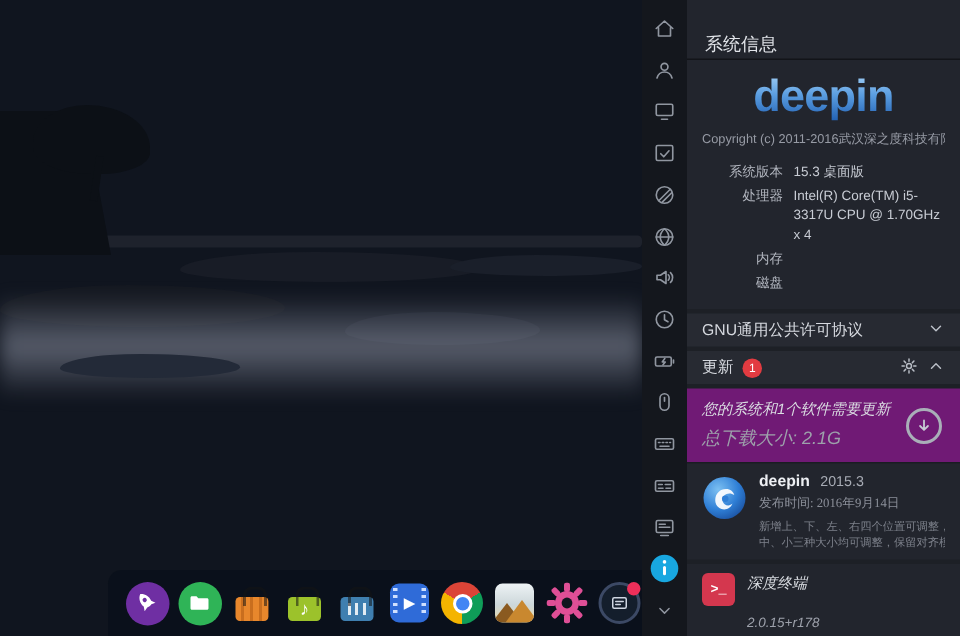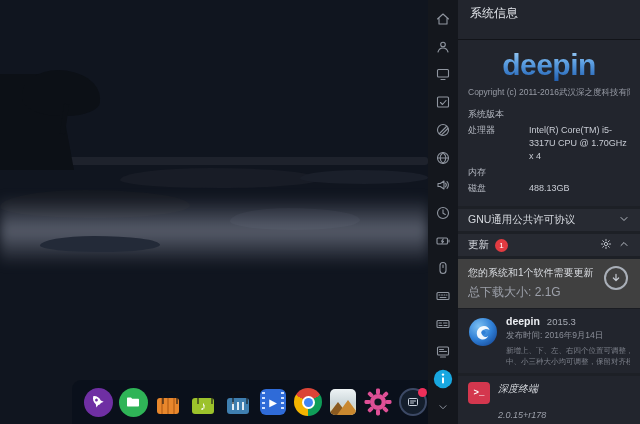--- a/index.html
+++ b/index.html
@@ -70,53 +70,53 @@
   .tray-dot { position:absolute; top:-2px; right:-2px; width:9px; height:9px; border-radius:50%; background:#ee2f5a; }
 
   
   .cc-sidebar { position:absolute; left:428px; top:0; width:30px; height:424px; background:#14171d;
     display:flex; flex-direction:column; align-items:center; padding:5px 0 3px; }
   .nav-item { flex:1; width:100%; display:flex; align-items:center; justify-content:center; }
   .nav-item svg { stroke:#9096a0; fill:none; stroke-width:1.1; stroke-linecap:round; stroke-linejoin:round; }
 
   
   .cc-panel { position:absolute; left:458px; top:0; width:182px; height:424px; background:#1d2026; }
-  .panel-title { height:40px; line-height:27px; padding:0 12px; font-size:12px; color:#e2e5ea;
+  .panel-title { height:40px; line-height:27px; padding:16px 12px; font-size:12px; color:#e2e5ea;
     background:#22252d; border-bottom:1px solid #121419; }
   .info-block { background:#22252d; padding:4px 10px 8px; }
   .logo { text-align:center; font-size:30px; line-height:34px; font-weight:bold; color:#4a8fd8;
     margin-top:4px; letter-spacing:-.5px; }
   @supports ((-webkit-background-clip:text)) {
     .logo { background:linear-gradient(180deg,#a8d4f8 0%,#5a9de0 45%,#1d5cb0 100%);
       -webkit-background-clip:text; background-clip:text; color:transparent; }
   }
   .copyright { font-size:8.5px; color:#979ba5; text-align:center; white-space:nowrap; margin:5px 0 9px; overflow:hidden; }
   .info-row { display:flex; font-size:9px; line-height:13px; margin-bottom:3px; }
-  .info-label { width:54px; flex:none; text-align:left; margin-right:7px; color:#b2b6bf; }
+  .info-label { width:54px; flex:none; text-align:right; margin-right:7px; color:#b2b6bf; }
   .info-value { flex:1; color:#c8ccd4; }
   .sec-header { height:22px; background:#272a32; display:flex; align-items:center; gap:6px;
     padding:0 10px; margin-top:3px; font-size:10.5px; color:#d6d9df; cursor:default; }
   .spacer { flex:1; }
   .badge { width:13px; height:13px; border-radius:50%; background:#e23b41; color:#fff; font-size:8px;
     display:flex; align-items:center; justify-content:center; }
   .hdr-ic svg { stroke:#b9bec6; fill:none; stroke-width:1.3; stroke-linecap:round; stroke-linejoin:round; }
-  .update-summary { background:#404040; margin-top:3px; padding:7px 10px; display:flex; align-items:flex-start; }
+  .update-summary { background:#701a75; margin-top:3px; padding:7px 10px; display:flex; align-items:center;font-style:italic; }
   .sum-lines { flex:1; }
   .sum-l1 { font-size:10px; color:#dadde2; margin-bottom:4px; }
   .sum-l2 { font-size:12px; color:#9da1ab; }
   .download-btn { width:24px; height:24px; border:2px solid #a9afb8; border-radius:50%;
     display:flex; align-items:center; justify-content:center; flex:none; margin-right:2px; }
   .update-card { background:#22252d; padding:6px 10px; display:flex; }
   .card-deepin { border-top:1px solid #1a1c22; }
   .dp-logo { width:30px; height:30px; flex:none; margin-right:8px; margin-top:2px; }
   .dp-body { flex:1; min-width:0; }
   .dp-nameline { display:flex; align-items:baseline; gap:7px; }
   .dp-name { font-size:10.5px; font-weight:bold; color:#edeff3; }
   .dp-ver { font-size:9.5px; color:#a7abb4; }
-  .dp-date { font-size:8.5px; color:#8b8f99; margin:3px 0 3px; }
+  .dp-date { font-size:8.5px; color:#8b8f99; margin:3px 0 3px;font-family:Liberation Serif, serif; }
   .dp-notes { font-size:7.5px; color:#7d818b; line-height:11px; }
   .dp-notes .nline { white-space:nowrap; overflow:hidden; }
   .card-terminal { margin-top:3px; align-items:flex-start; }
   .term-ic { width:22px; height:22px; border-radius:4px; background:#d4374e; flex:none; margin-right:8px;
     color:#fff; font-family:"Liberation Mono","DejaVu Sans Mono",monospace; font-size:9px; font-weight:bold;
     display:flex; align-items:center; justify-content:center; }
   .term-name { font-size:10px; color:#d9dce1;font-style:italic; }
   .term-ver { font-size:9px; color:#9da1ab; margin-top:14px;font-style:italic; }
 </style>
 </head>
@@ -301,31 +301,31 @@
 
   <section class="cc-panel">
     <div class="panel-title">系统信息</div>
 
     <div class="info-block">
       <div class="logo">deepin</div>
       <div class="copyright">Copyright (c) 2011-2016武汉深之度科技有限公司</div>
 
       <div class="info-row">
         <span class="info-label">系统版本</span>
+        <span class="info-value">15.3 桌面版</span>
       </div>
       <div class="info-row">
         <span class="info-label">处理器</span>
         <span class="info-value">Intel(R) Core(TM) i5-3317U CPU @ 1.70GHz x 4</span>
       </div>
       <div class="info-row">
         <span class="info-label">内存</span>
       </div>
       <div class="info-row">
         <span class="info-label">磁盘</span>
-        <span class="info-value">488.13GB</span>
       </div>
     </div>
 
     <div class="sec-header">
       <span>GNU通用公共许可协议</span>
       <span class="spacer"></span>
       <span class="hdr-ic">
         <svg width="12" height="12" viewBox="0 0 16 16">
             <path d="M4 6l4 4 4-4"></path>
           </svg>

